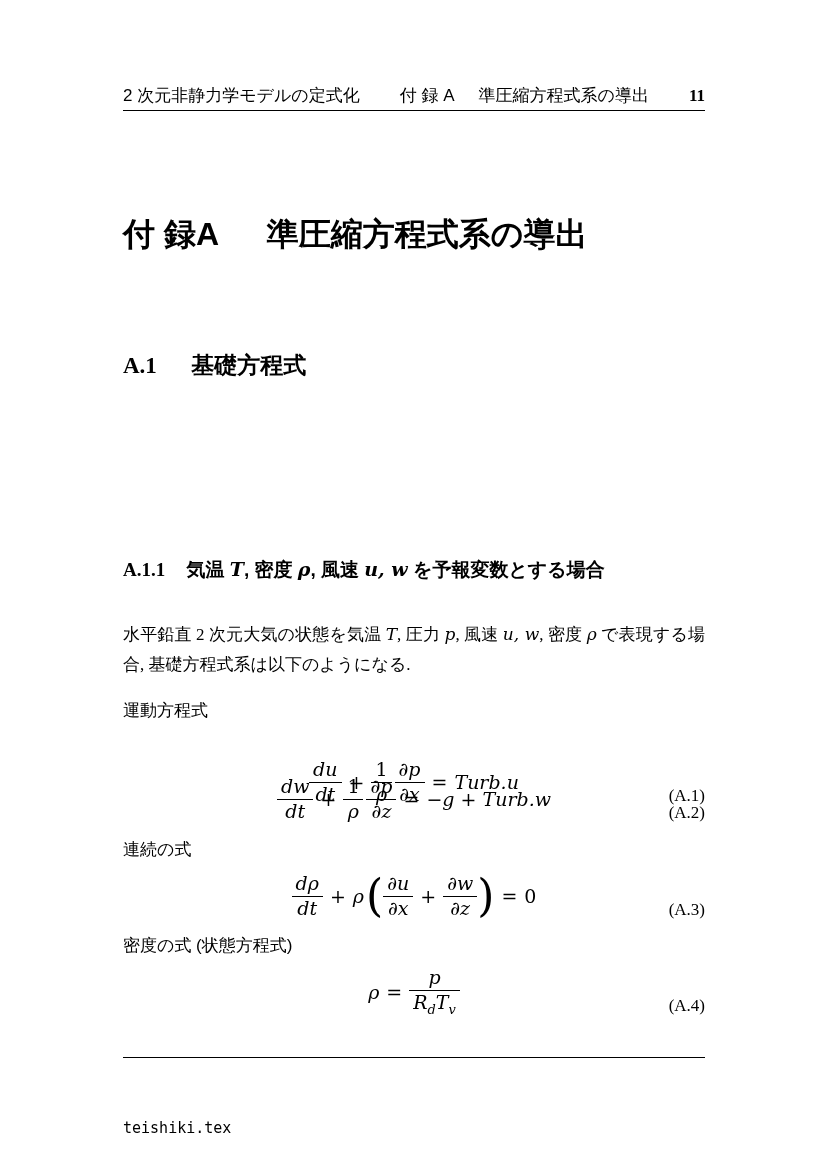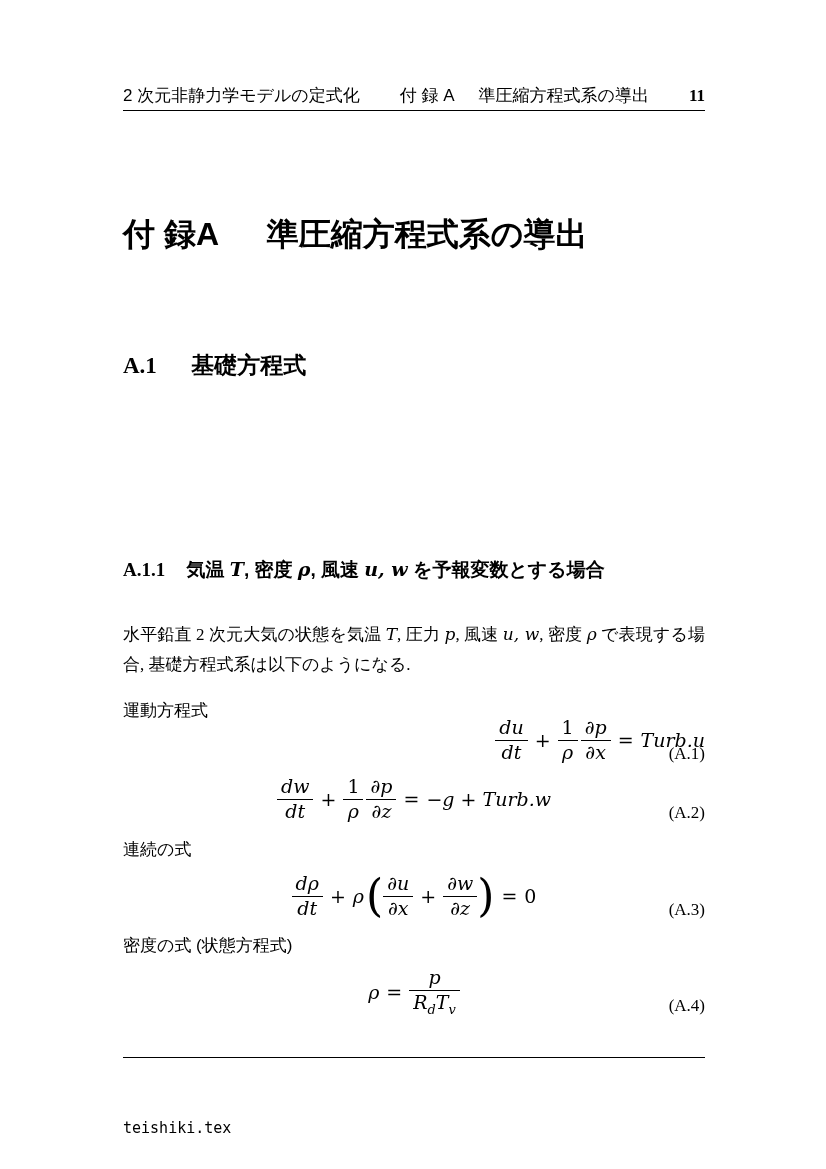--- a/index.html
+++ b/index.html
@@ -63,21 +63,21 @@
   .lbl-motion { top: 700px; }
   .lbl-continuity { top: 839px; }
   .lbl-density { top: 935px; }
   
   .eq-row {
     position: absolute; left: 123px; width: 582px;
     display: flex; justify-content: center; align-items: center;
     font-size: 19px;
     font-family: "DejaVu Serif", serif;
   }
-  .eq-a1 { top: 716px; height: 48px; justify-content: flex-end; }
+  .eq-a1 { top: 758px; height: 48px; }
   .eq-a2 { top: 775px; height: 48px; }
   .eq-a3 { top: 870px; height: 52px; }
   .eq-a4 { top: 968px; height: 48px; }
   .frac { display: inline-flex; flex-direction: column; text-align: center; }
   .frac .num { display: block; padding: 0 4px 2px; border-bottom: 1.2px solid #000; line-height: 1.05; }
   .frac .den { display: block; padding: 2px 4px 0; line-height: 1.05; }
   .frac + .frac { margin-left: 3px; }
   .op { font-style: normal; margin: 0 7px; }
   .coeff { margin: 0 2px 0 0; }
   .paren { font-style: normal; font-size: 44px; line-height: 1; font-weight: normal; }

